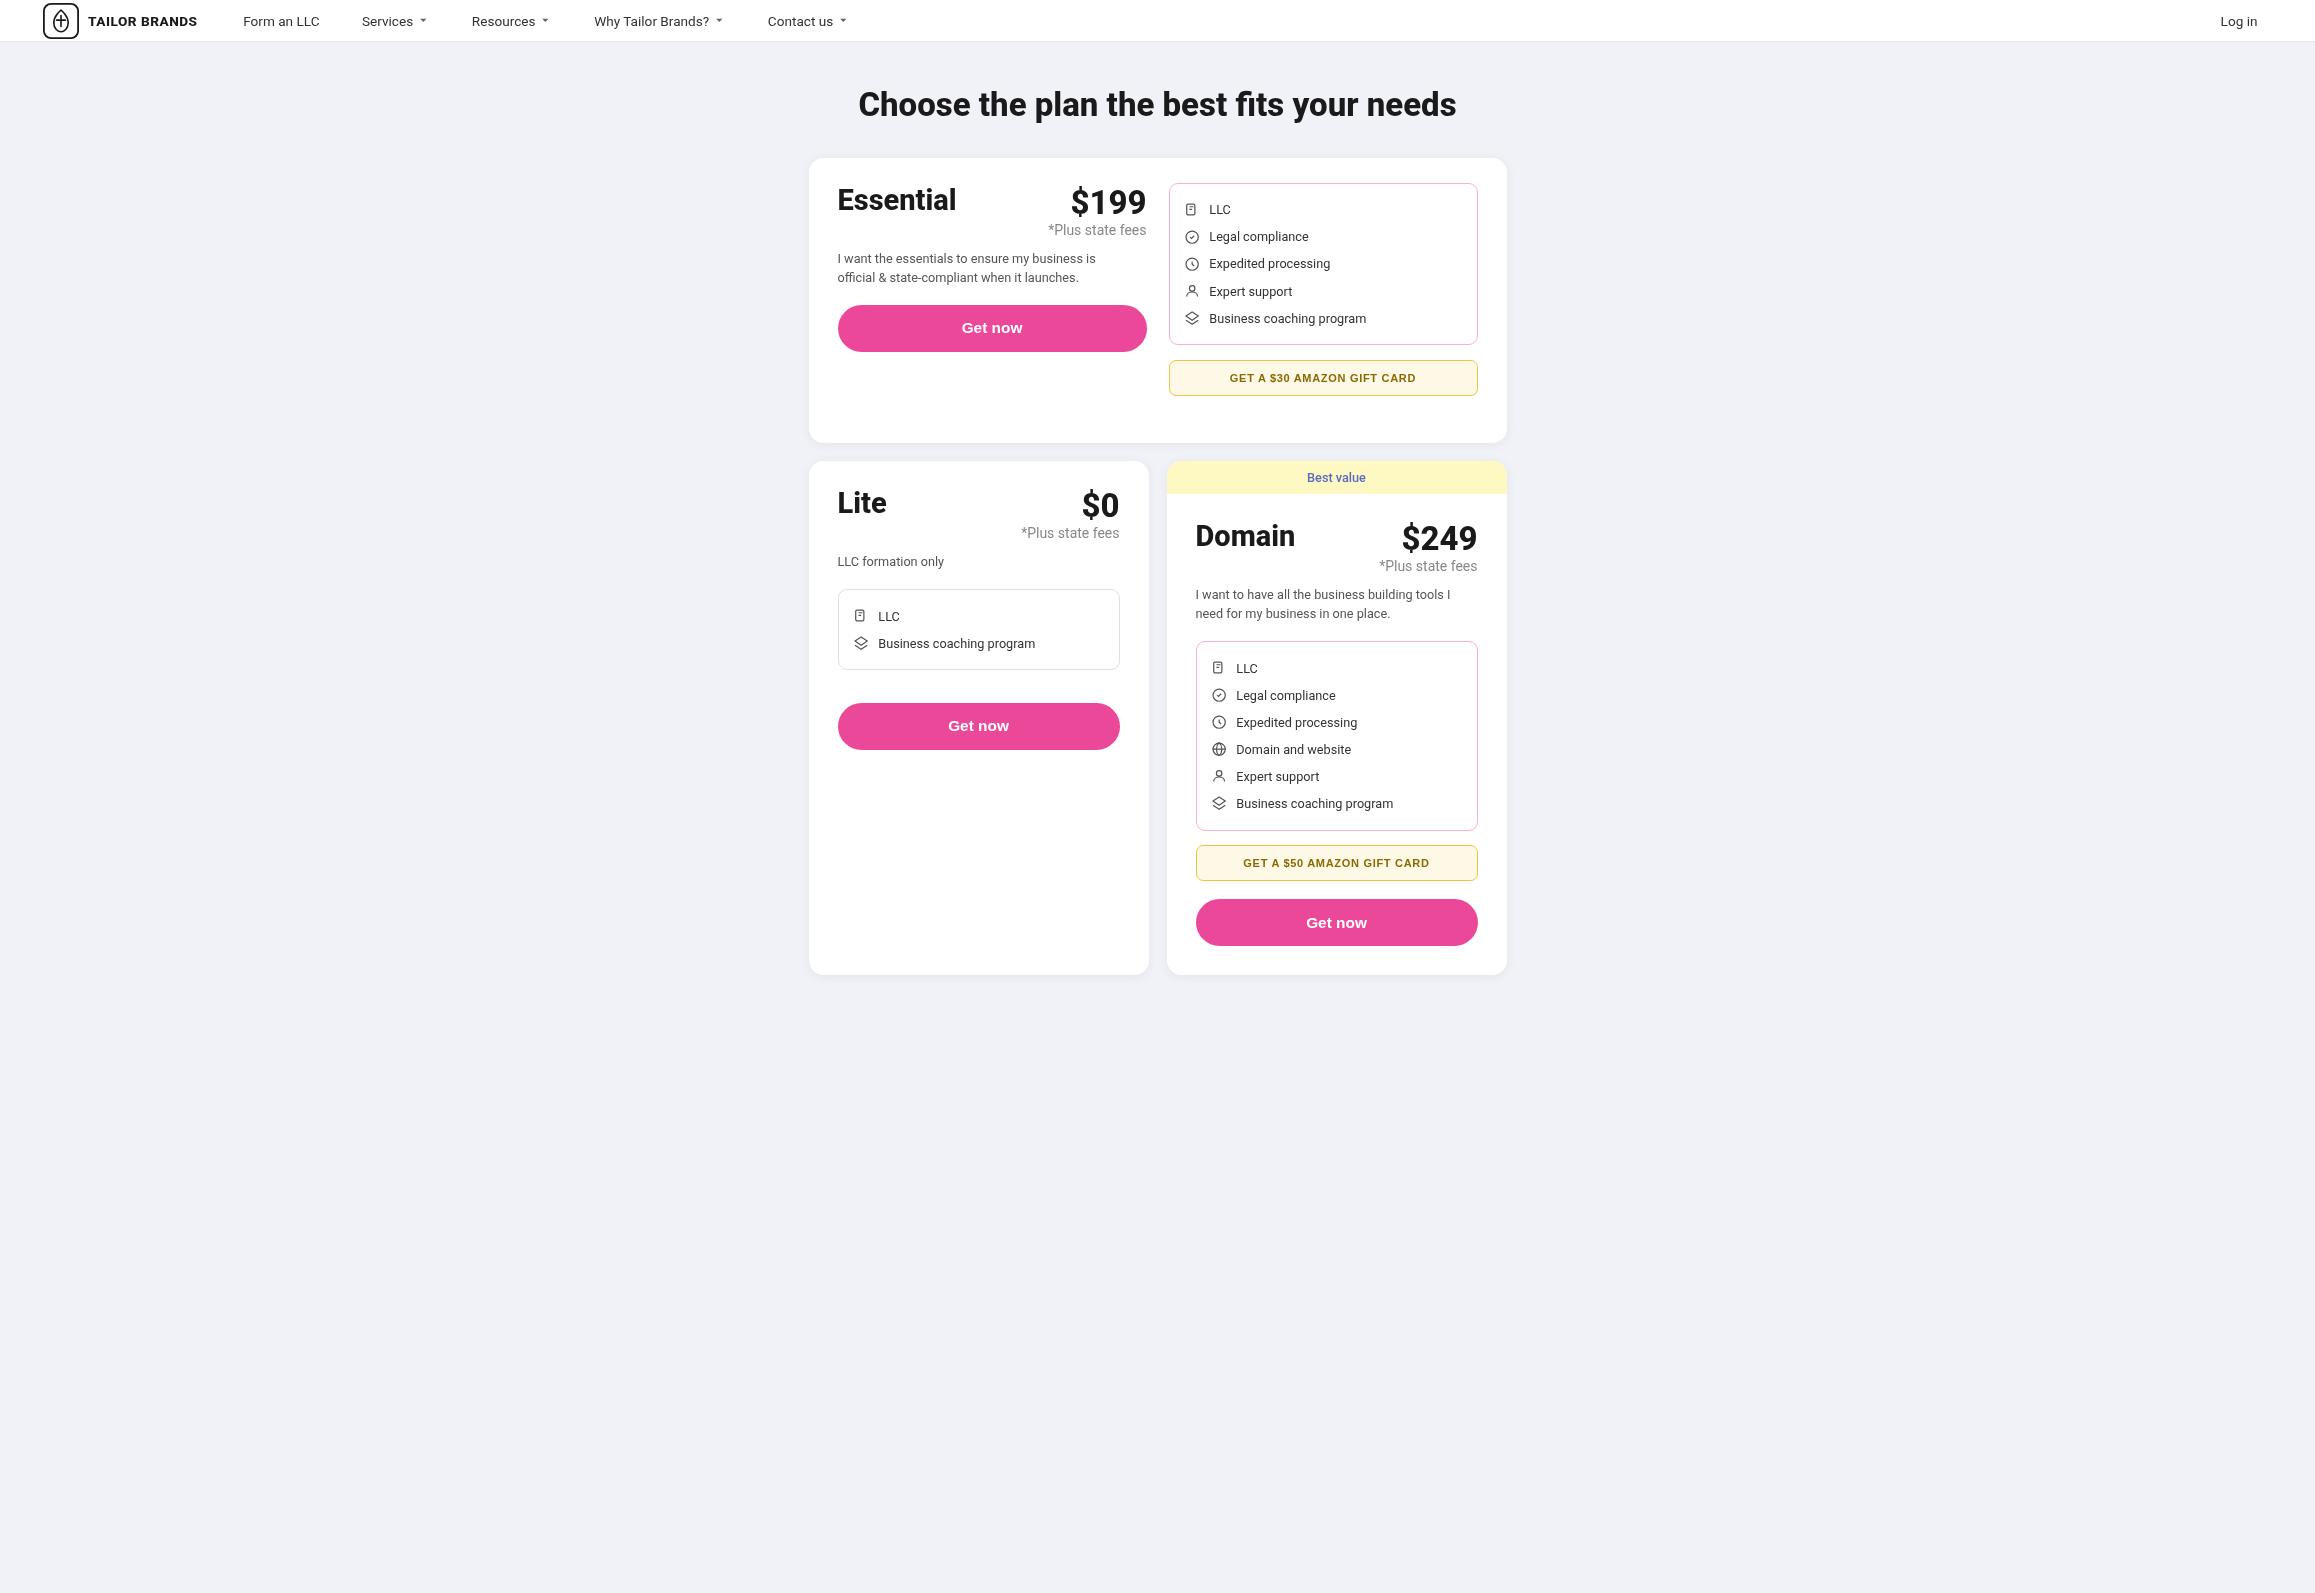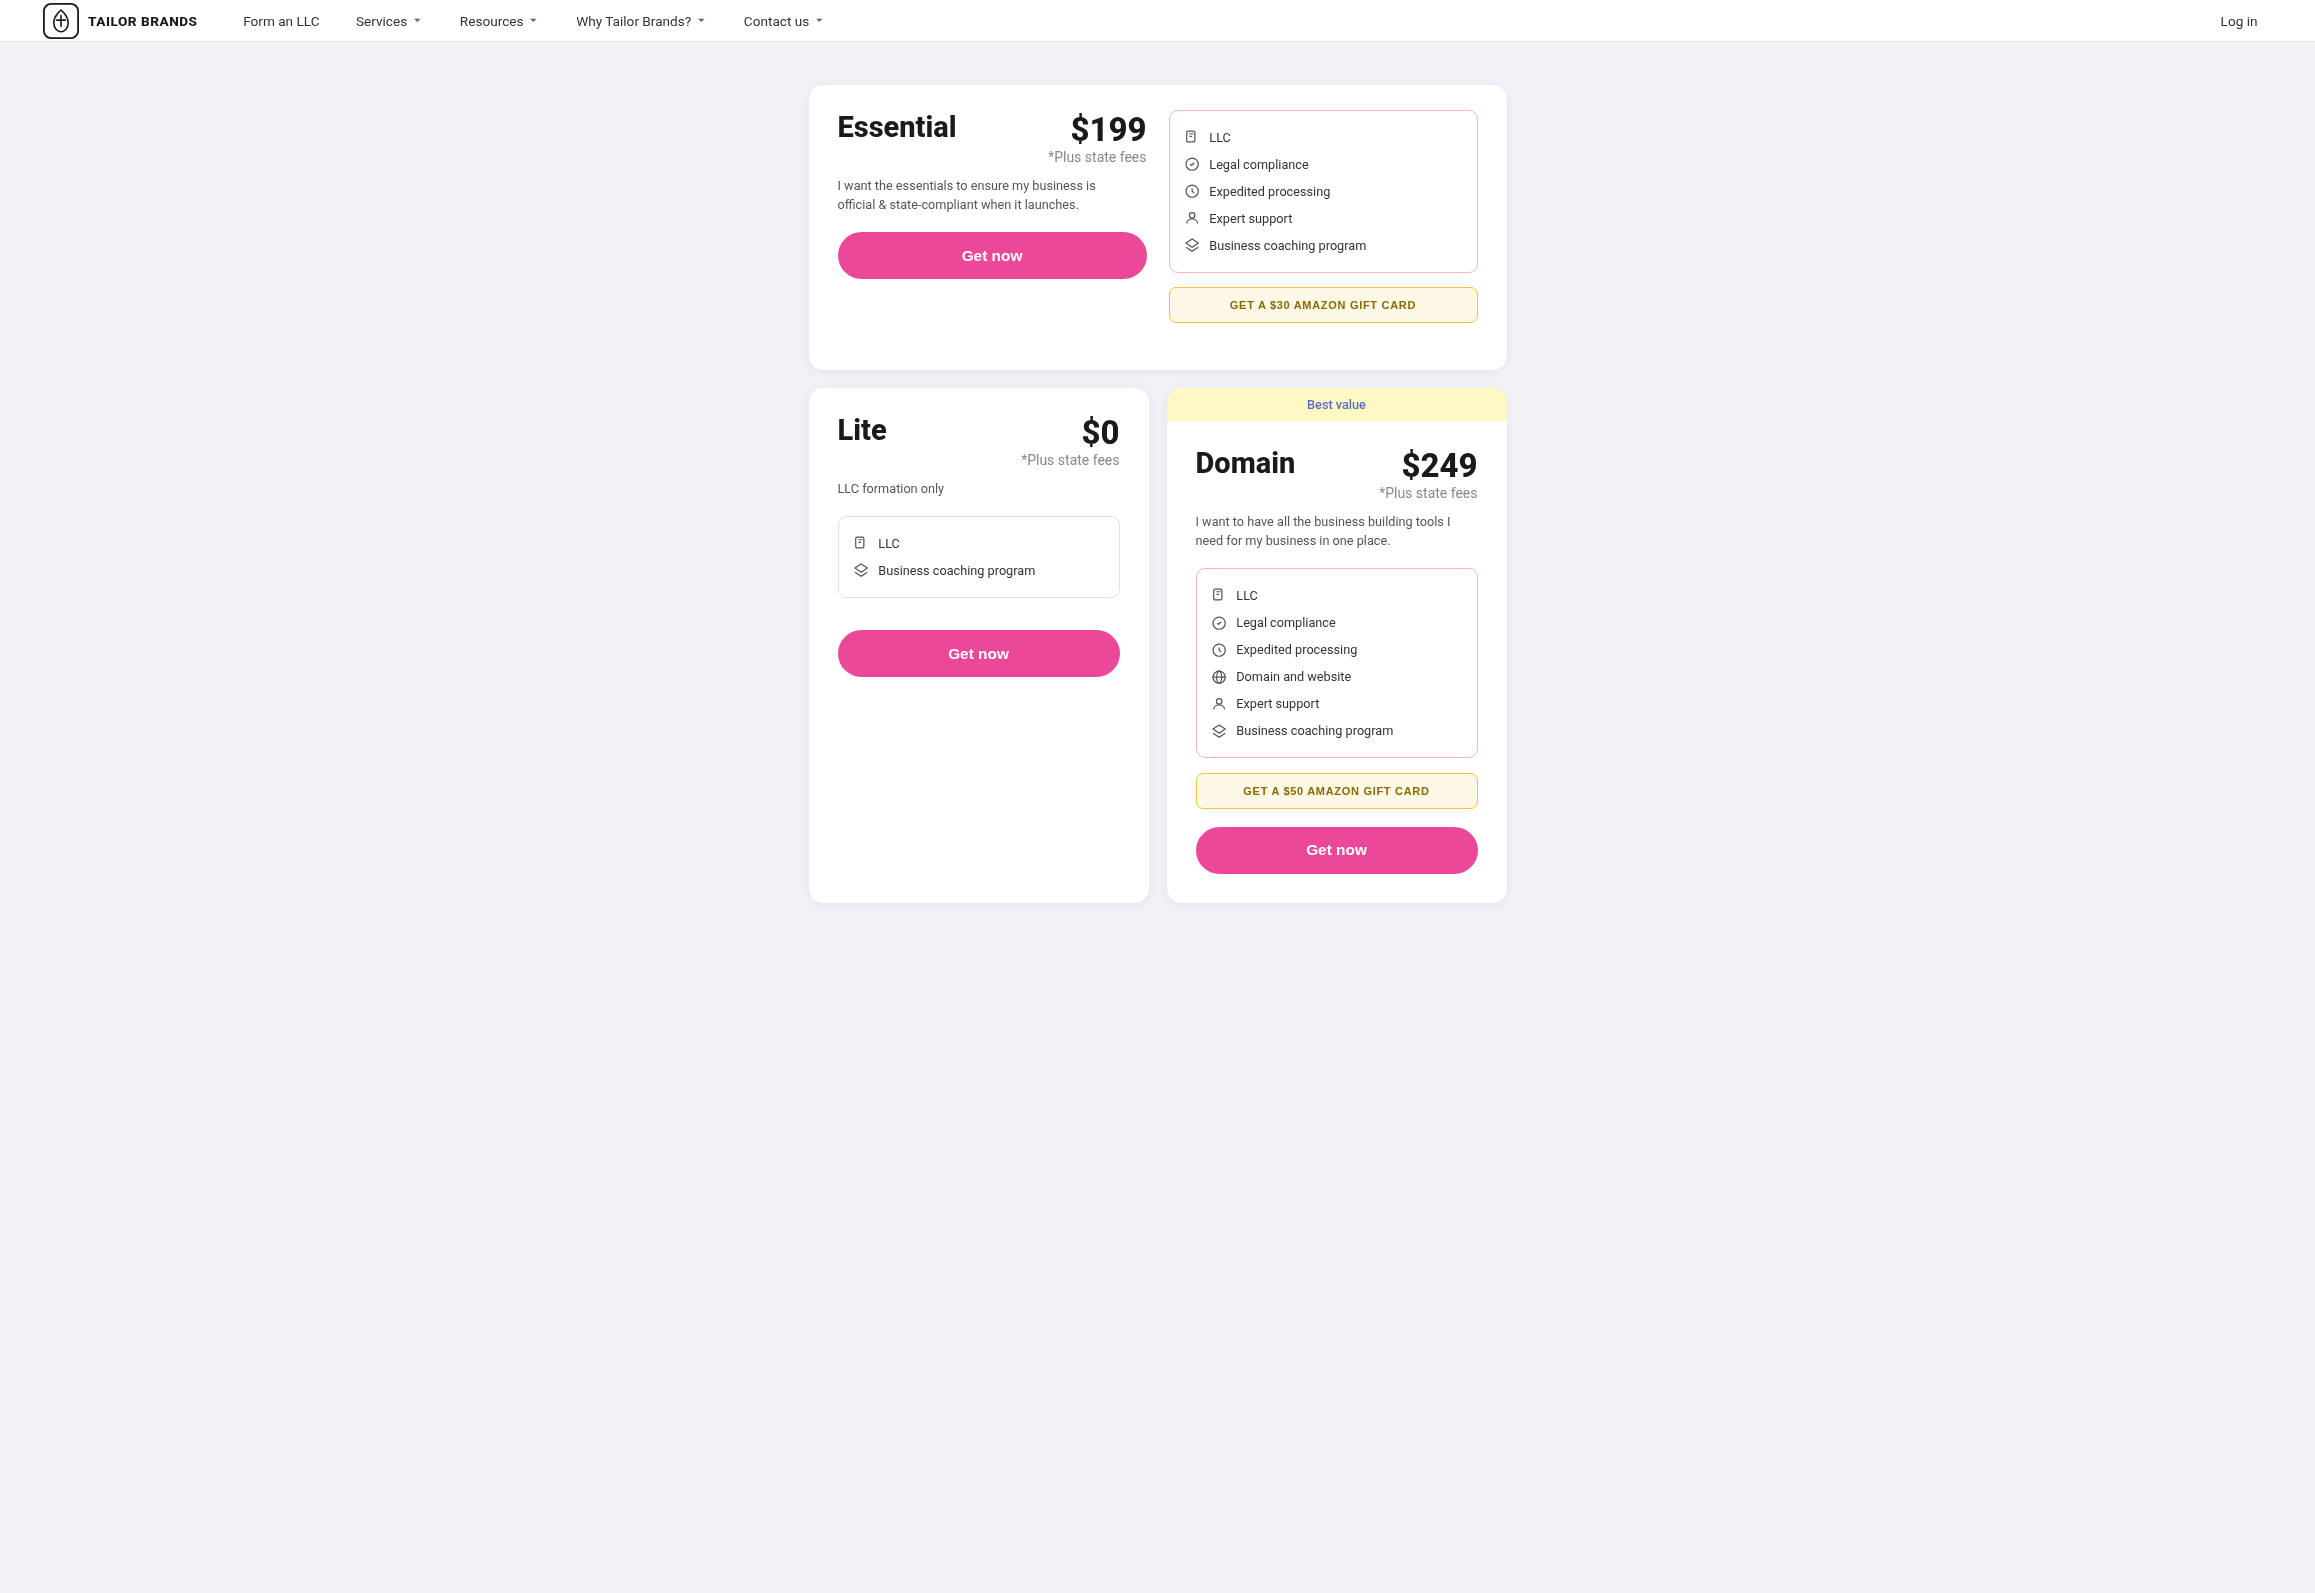--- a/index.html
+++ b/index.html
@@ -32,21 +32,21 @@
       text-decoration: none;
       margin-right: 33px;
     }
     .nav-logo svg {
       width: 36px;
       height: 36px;
     }
     .nav-links {
       display: flex;
       align-items: flex-end;
-      gap: 11px;
+      gap: 17px;
       flex: 1;
     }
     .nav-link {
       display: flex;
       align-items: center;
       gap: 3.6px;
       padding: 7.2px 12.7px;
       font-size: 13.6px;
       color: #333;
       cursor: pointer;
@@ -271,20 +271,21 @@
           <path d="M4 6l4 4 4-4"></path>
         </svg>
     </div>
   </div>
   <div class="nav-right">
     <div class="login-btn">Log in</div>
   </div>
 </nav>
 
 <main class="main">
+  <h1 class="page-title">Choose the plan the best fits your needs</h1>
 
   <div class="plans-grid-top">
     <div class="plan-card">
       <div class="plan-card-inner">
         <div class="essential-body">
           <div class="essential-left">
             <div class="plan-header">
               <span class="plan-name">Essential</span>
               <div class="plan-price-block">
                 <span class="plan-price">$199</span>

